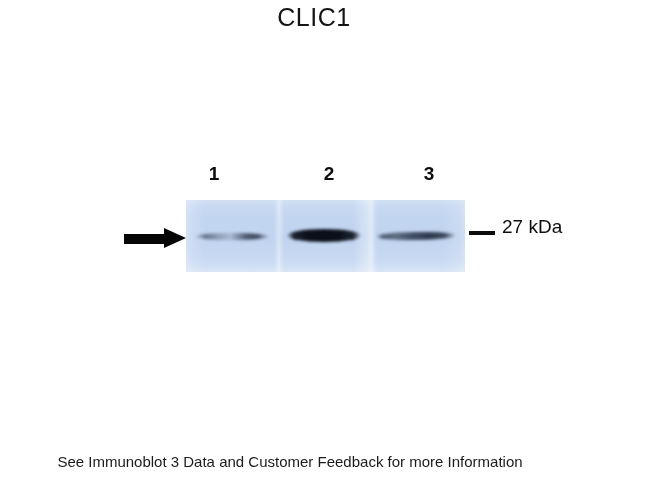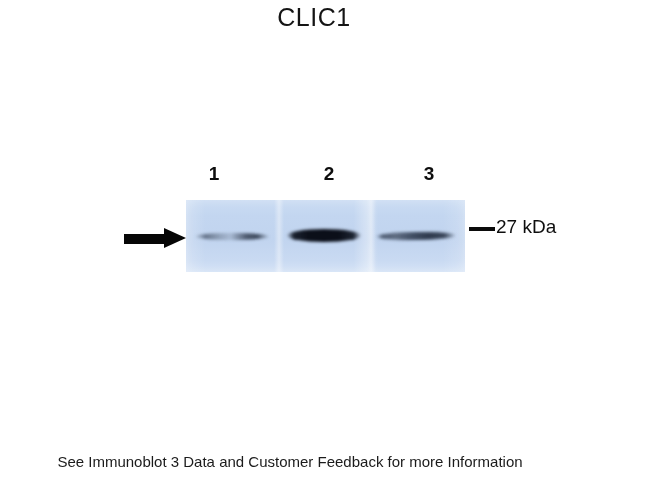--- a/index.html
+++ b/index.html
@@ -173,21 +173,22 @@
     border-bottom: 10.5px solid transparent;
     border-left: 22px solid #060606;
   }
 
   
   #mw-marker {
     position: absolute;
     left: 469px;
     top: 216px;
     display: flex;
-    gap: 1px;
+    align-items: center;
+    gap: 7px;
   }
   #mw-marker .tick {
     display: block;
     width: 26px;
     height: 4px;
     background: #0b0b0b;
     margin-top: 11px;
   }
   #mw-label {
     font-size: 19px;

